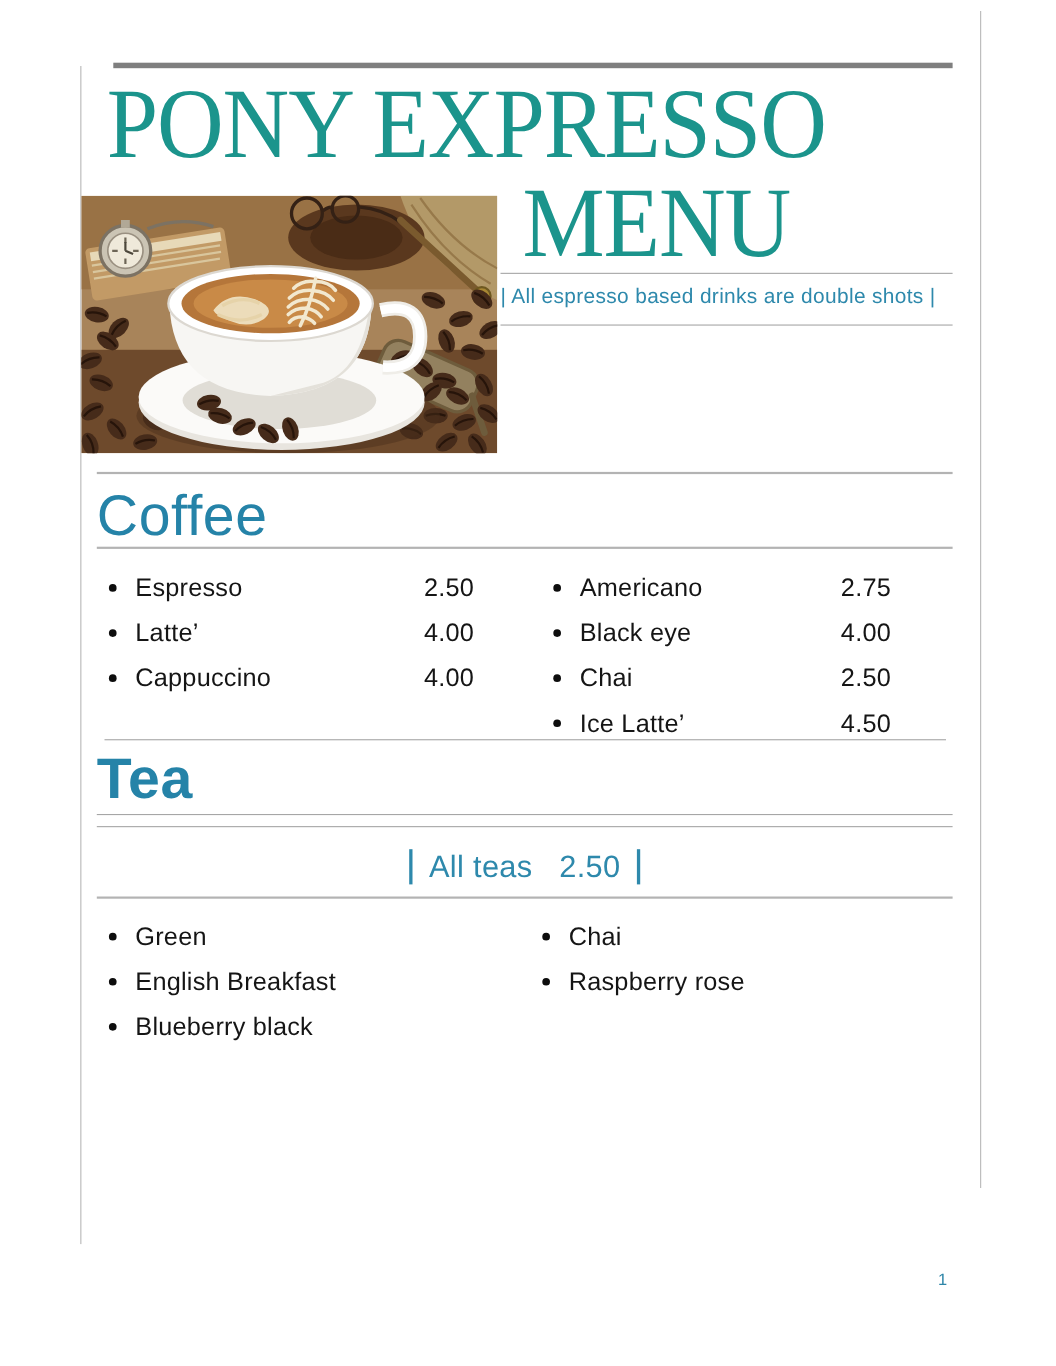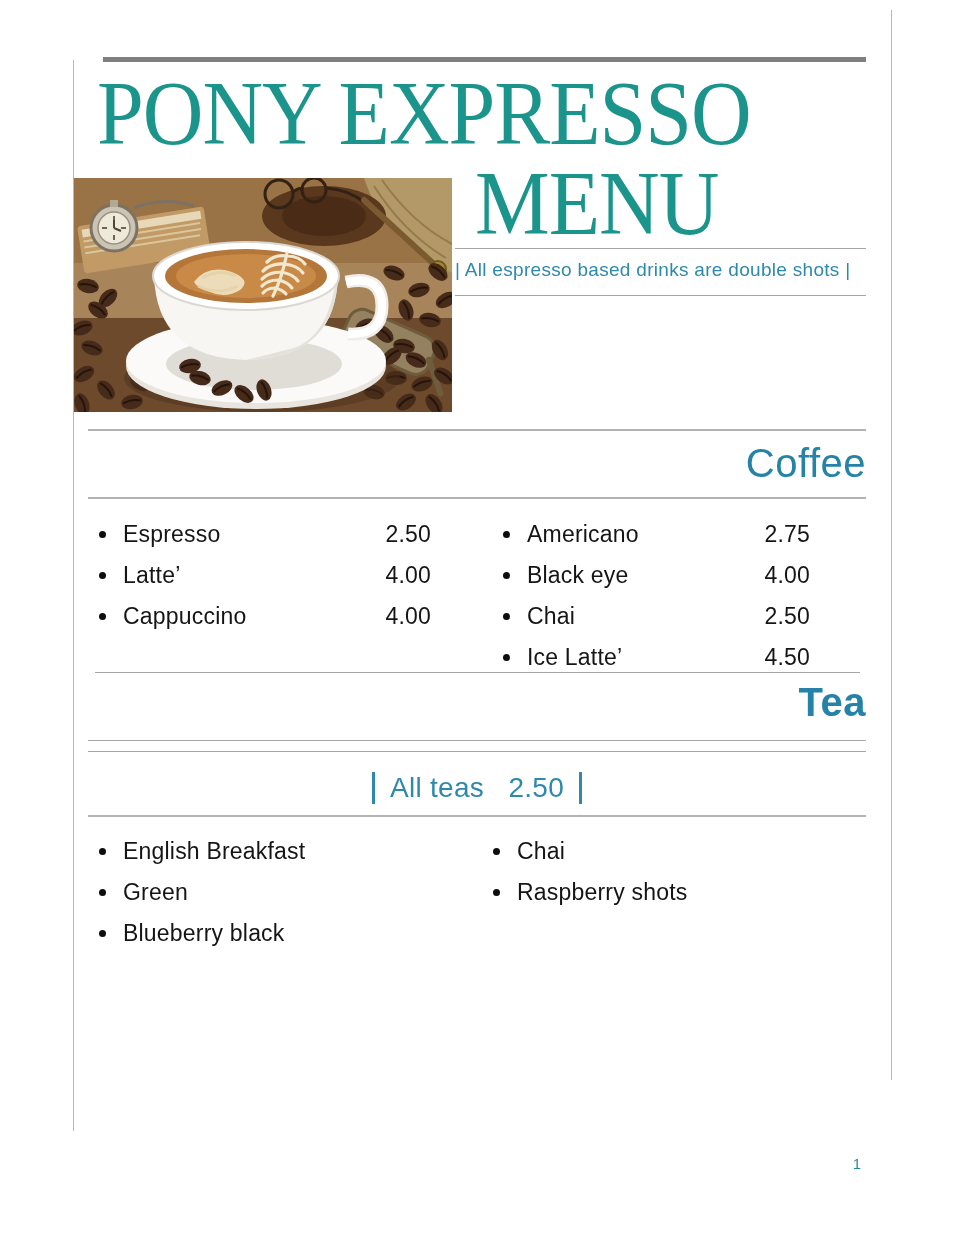--- a/index.html
+++ b/index.html
@@ -14,22 +14,22 @@
   .title{
     position:absolute;color:#1b948c;font-family:"Liberation Serif",serif;
     font-size:84px;line-height:1;letter-spacing:-1px;white-space:nowrap;
     transform:scaleY(1.08);transform-origin:left top;
   }
   .subtitle{
     position:absolute;left:455px;top:259px;width:411px;text-align:left;
     color:#2e89ac;font-size:19px;letter-spacing:.3px;
   }
   .sec-head{
-    position:absolute;left:88px;width:778px;text-align:right;
-    color:#2583a8;font-size:40px;line-height:1;letter-spacing:.5px;
+    position:absolute;left:88px;width:778px;text-align:left;
+    color:#2583a8;font-size:52px;line-height:1;letter-spacing:.5px;
   }
   .mlist{position:absolute;}
   .mrow{
     display:flex;align-items:center;height:41px;
     font-family:Liberation Sans, sans-serif;font-size:23px;color:#151515;letter-spacing:.2px;
   }
   .dot{width:7px;height:7px;border-radius:50%;background:#0d0d0d;margin-right:17px;flex:none;}
   .price{margin-left:auto;}
   .tea-note{
     position:absolute;left:88px;top:769px;width:778px;height:38px;
@@ -231,38 +231,38 @@
   <div class="tea-note">
     <span class="vbar"></span>
     <span class="note-text">All teas   2.50</span>
     <span class="vbar"></span>
   </div>
   <div class="rule" style="left:88px;top:815px;width:778px;"></div>
 
   <div class="mlist" style="left:99px;top:831px;width:332px;">
     <div class="mrow">
       <span class="dot"></span>
+      <span>Green</span>
+    </div>
+    <div class="mrow">
+      <span class="dot"></span>
       <span>English Breakfast</span>
     </div>
     <div class="mrow">
       <span class="dot"></span>
-      <span>Green</span>
-    </div>
-    <div class="mrow">
-      <span class="dot"></span>
       <span>Blueberry black</span>
     </div>
   </div>
 
   <div class="mlist" style="left:493px;top:831px;width:307px;">
     <div class="mrow">
       <span class="dot"></span>
       <span>Chai</span>
     </div>
     <div class="mrow">
       <span class="dot"></span>
-      <span>Raspberry shots</span>
+      <span>Raspberry rose</span>
     </div>
   </div>
 
   <div class="pagenum">1</div>
 
 </div>
 
 </body></html>

